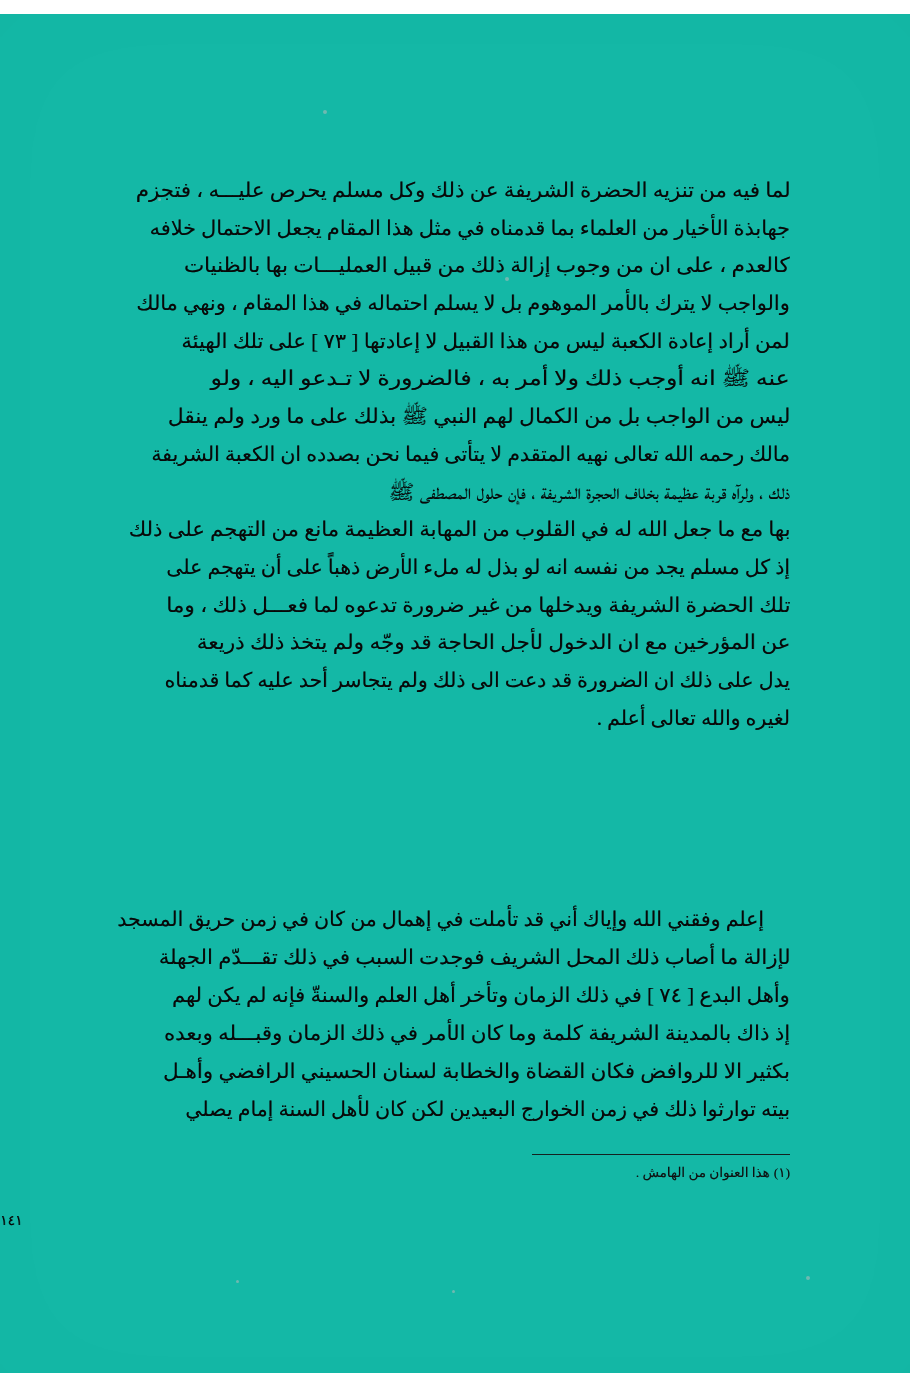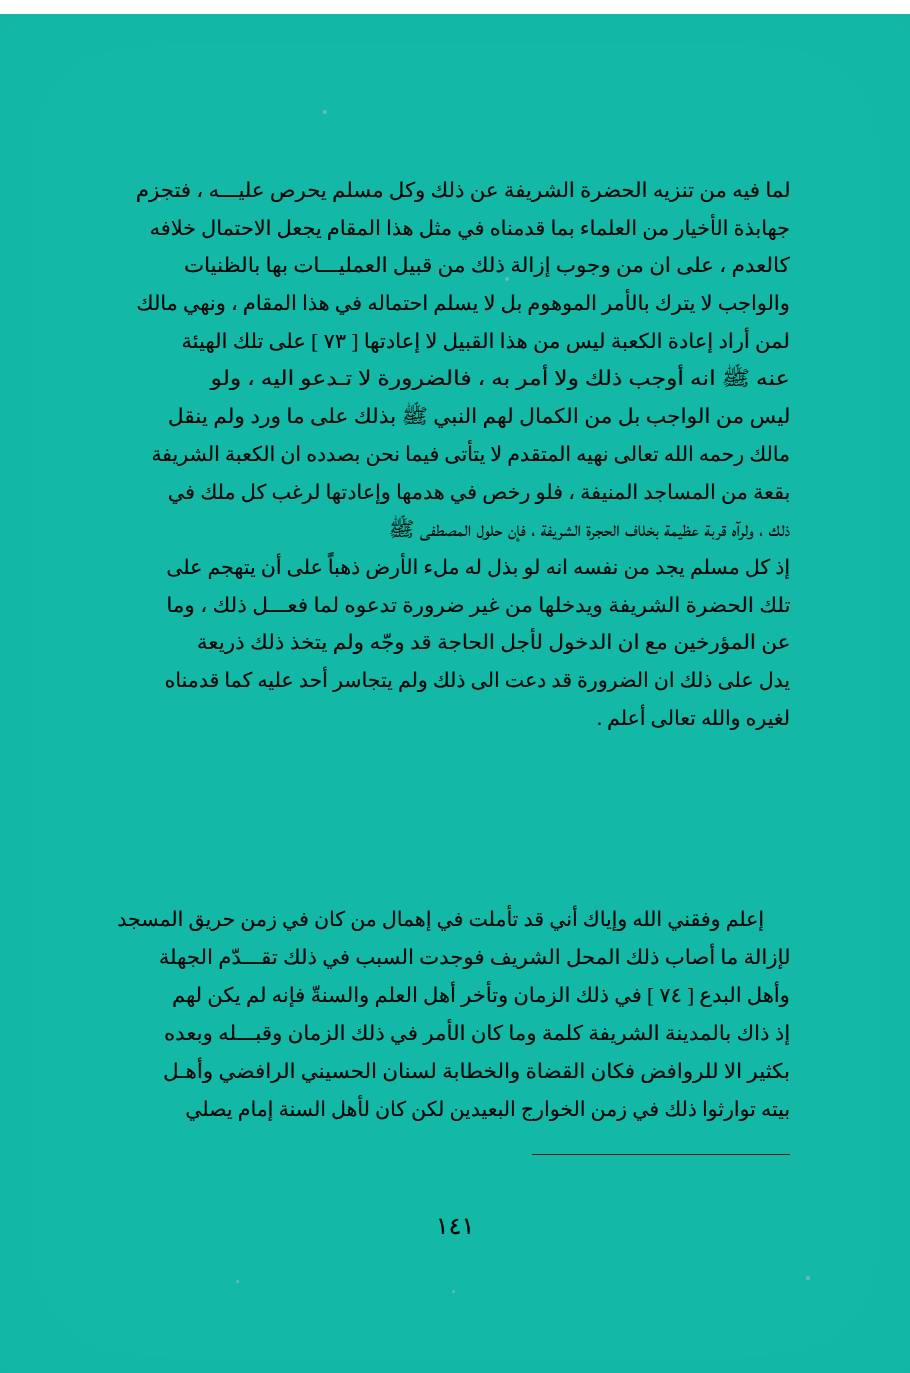--- a/index.html
+++ b/index.html
@@ -124,22 +124,22 @@
     text-shadow: 0.3px 0.15px 0 rgba(0,0,0,0.4);
   }
   #footnote .fn-num { margin-left: 4px; }
 
   
   #page-number {
     position: absolute;
     top: 1198px;
     left: 0;
     right: 0;
-    text-align: center;
-    font-size: 24px;
+    text-align: left;
+    font-size: 14px;
     letter-spacing: 2.5px;
     color: #070707;
     text-shadow: 0.4px 0.2px 0 rgba(0,0,0,0.5);
   }
 </style>
 </head>
 <body>
 
 <div class="page">
 
@@ -152,36 +152,39 @@
 
   <div class="text-block" id="body-block-one">
     <span class="line"><span class="stretch" style="transform:scaleX(1.035);">لما فيه من تنزيه الحضرة الشريفة عن ذلك وكل مسلم يحرص عليـــه ، فتجزم</span></span>
     <span class="line"><span class="stretch" style="transform:scaleX(1.015);">جهابذة الأخيار من العلماء بما قدمناه في مثل هذا المقام يجعل الاحتمال  خلافه</span></span>
     <span class="line"><span class="stretch" style="transform:scaleX(1.045);">كالعدم ، على ان من وجوب  إزالة ذلك  من قبيل العمليـــات بها بالظنيات</span></span>
     <span class="line"><span class="stretch" style="transform:scaleX(1.015);">والواجب لا يترك بالأمر الموهوم بل لا يسلم احتماله في هذا المقام ، ونهي مالك</span></span>
     <span class="line"><span class="stretch" style="transform:scaleX(1.03);">لمن أراد إعادة الكعبة ليس من هذا القبيل لا إعادتها [ ٧٣ ] على  تلك الهيئة</span></span>
     <span class="line"><span class="stretch" style="transform:scaleX(1.15);">عنه ﷺ انه  أوجب  ذلك ولا أمر به ، فالضرورة لا تـدعو اليه ، ولو</span></span>
     <span class="line"><span class="stretch" style="transform:scaleX(1.06);">ليس من الواجب بل من الكمال لهم النبي ﷺ بذلك على ما  ورد  ولم ينقل</span></span>
     <span class="line"><span class="stretch" style="transform:scaleX(1.0);">مالك رحمه الله تعالى نهيه المتقدم لا يتأتى فيما نحن بصدده ان الكعبة الشريفة</span></span>
-    <span class="line"><span class="stretch" style="transform:scaleX(1.01);">بقعة من المساجد المنيفة ، فلو رخص في هدمها  وإعادتها لرغب كل ملك  في</span></span>
     <span class="line"><span class="stretch" style="transform:scaleX(1.04);">ذلك ، ولرآه قربة عظيمة بخلاف الحجرة الشريفة ، فإن حلول المصطفى ﷺ</span></span>
+    <span class="line"><span class="stretch" style="transform:scaleX(1.03);">بها مع ما جعل الله له في القلوب من المهابة العظيمة مانع من التهجم على ذلك</span></span>
     <span class="line"><span class="stretch" style="transform:scaleX(1.0);">إذ كل مسلم يجد من نفسه انه لو بذل له ملء الأرض ذهباً على أن  يتهجم على</span></span>
     <span class="line"><span class="stretch" style="transform:scaleX(1.05);">تلك الحضرة الشريفة ويدخلها من غير ضرورة تدعوه لما فعـــل ذلك ، وما</span></span>
     <span class="line"><span class="stretch" style="transform:scaleX(1.05);">عن المؤرخين مع ان الدخول لأجل  الحاجة قد وجّه ولم يتخذ ذلك  ذريعة</span></span>
     <span class="line"><span class="stretch" style="transform:scaleX(1.0);">يدل على ذلك ان الضرورة قد دعت الى ذلك ولم يتجاسر أحد عليه كما قدمناه</span></span>
     <span class="line" style="text-align:right;"><span class="stretch" style="transform:scaleX(1.0); padding-left:190px;">لغيره والله تعالى أعلم .</span></span>
   </div>
 
 
   <div class="text-block" id="body-block-two">
     <span class="line first-line"><span class="stretch" style="transform:scaleX(1.0);">إعلم وفقني الله وإياك أني قد تأملت في إهمال من كان في زمن حريق المسجد</span></span>
     <span class="line"><span class="stretch" style="transform:scaleX(1.035);">لإزالة ما أصاب ذلك المحل الشريف فوجدت السبب في ذلك تقـــدّم الجهلة</span></span>
     <span class="line"><span class="stretch" style="transform:scaleX(1.025);">وأهل البدع [ ٧٤ ] في ذلك الزمان وتأخر أهل العلم والسنةّ فإنه لم يكن لهم</span></span>
     <span class="line"><span class="stretch" style="transform:scaleX(1.04);">إذ ذاك بالمدينة الشريفة كلمة وما كان الأمر في ذلك الزمان وقبـــله وبعده</span></span>
     <span class="line"><span class="stretch" style="transform:scaleX(1.045);">بكثير الا للروافض فكان القضاة والخطابة لسنان الحسيني الرافضي وأهـل</span></span>
     <span class="line"><span class="stretch" style="transform:scaleX(1.0);">بيته توارثوا ذلك في زمن الخوارج البعيدين لكن كان لأهل السنة إمام يصلي</span></span>
   </div>
 
   <div id="footnote-rule"></div>
+  <div id="footnote">
+    <span class="fn-num">(١)</span><span>هذا العنوان من الهامش .</span>
+  </div>
 
   <div id="page-number">١٤١</div>
 
 </div>
 
 </body></html>

